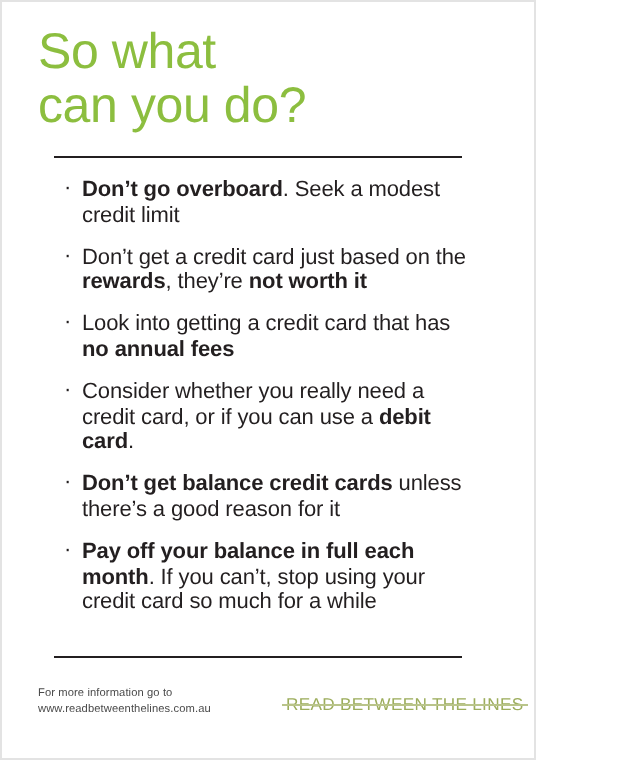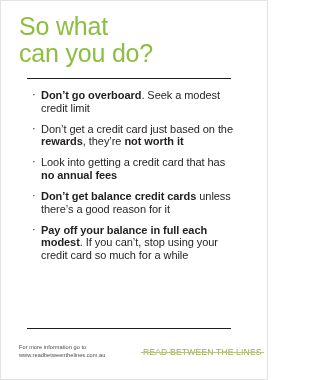--- a/index.html
+++ b/index.html
@@ -125,22 +125,23 @@
     <span class="line">So what</span>
     <span class="line">can you do?</span>
   </h1>
 
   <div class="rule"></div>
 
   <ul class="bullets">
       <li><b>Don’t go overboard</b><span>. Seek a modest credit limit</span></li>
       <li><span>Don’t get a credit card just based on the </span><b>rewards</b><span>, they’re </span><b>not worth it</b></li>
       <li><span>Look into getting a credit card that has </span><b>no annual fees</b></li>
+      <li><span>Consider whether you really need a credit card, or if you can use a </span><b>debit card</b><span>.</span></li>
       <li><b>Don’t get balance credit cards</b><span> unless there’s a good reason for it</span></li>
-      <li><b>Pay off your balance in full each modest</b><span>. If you can’t, stop using your credit card so much for a while</span></li>
+      <li><b>Pay off your balance in full each month</b><span>. If you can’t, stop using your credit card so much for a while</span></li>
     </ul>
 
   <div class="rule-bottom"></div>
 
   <div class="footer">
     <div class="footer-text">
       <span>For more information go to</span>
       <span>www.readbetweenthelines.com.au</span>
     </div>
     <div class="logo">

